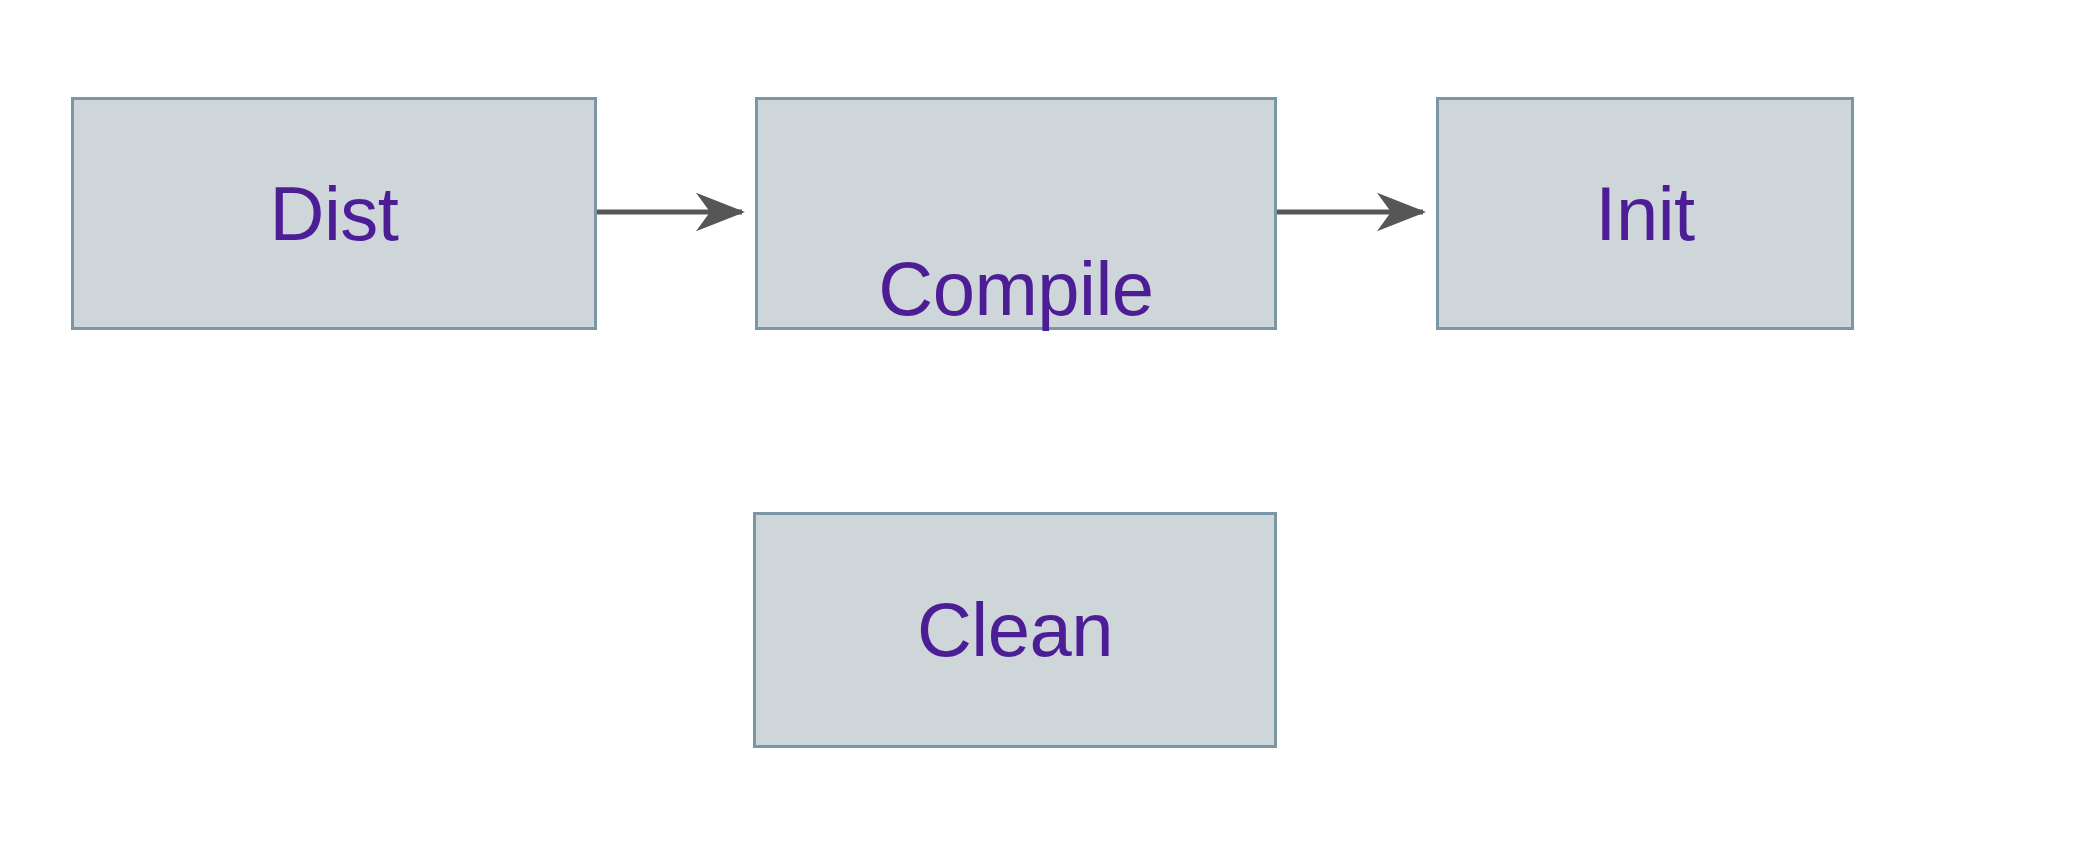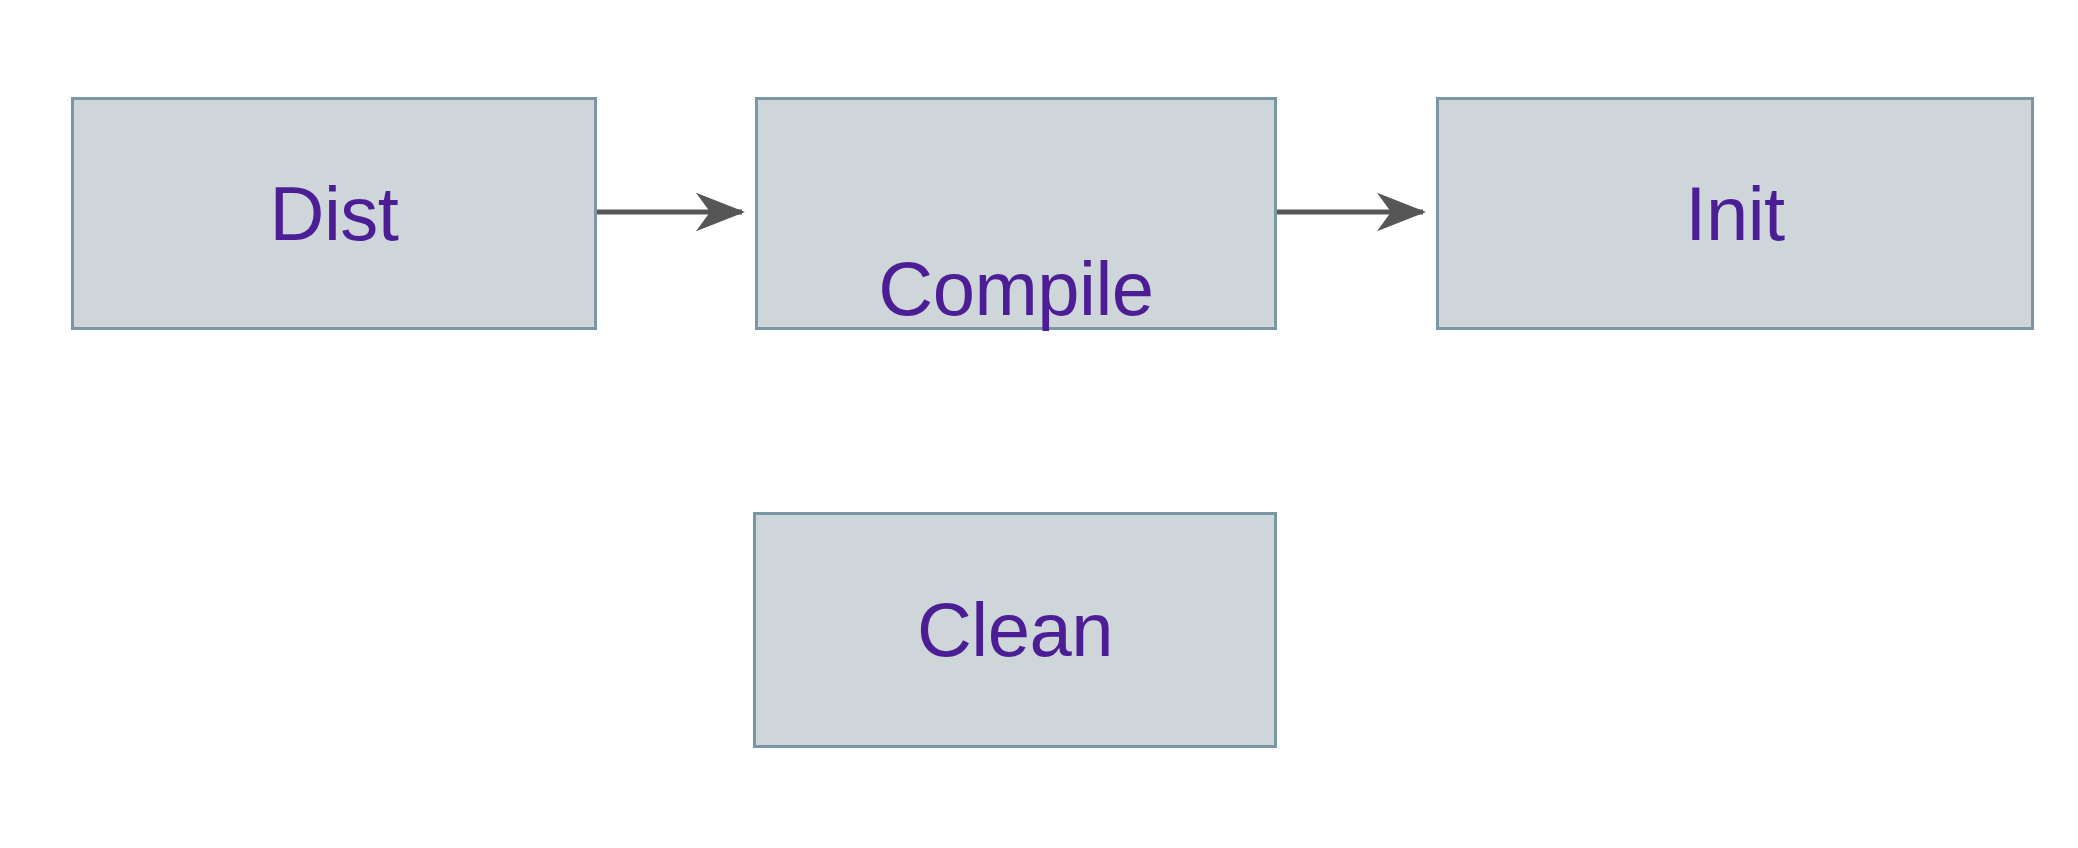--- a/index.html
+++ b/index.html
@@ -68,21 +68,21 @@
   </svg>
 
   <div class="node" style="left:71px; top:97px; width:526px; height:233px;">
     <span class="node-label">Dist</span>
   </div>
 
   <div class="node" style="left:755px; top:97px; width:522px; height:233px;align-items:flex-end;">
     <span class="node-label">Compile</span>
   </div>
 
-  <div class="node" style="left:1436px; top:97px; width:598px; height:233px;">
+  <div class="node" style="left:1436px; top:97px; width:418px; height:233px;">
     <span class="node-label">Init</span>
   </div>
 
   <div class="node" style="left:753px; top:512px; width:524px; height:236px;">
     <span class="node-label">Clean</span>
   </div>
 
 </div>
 
 </body></html>

